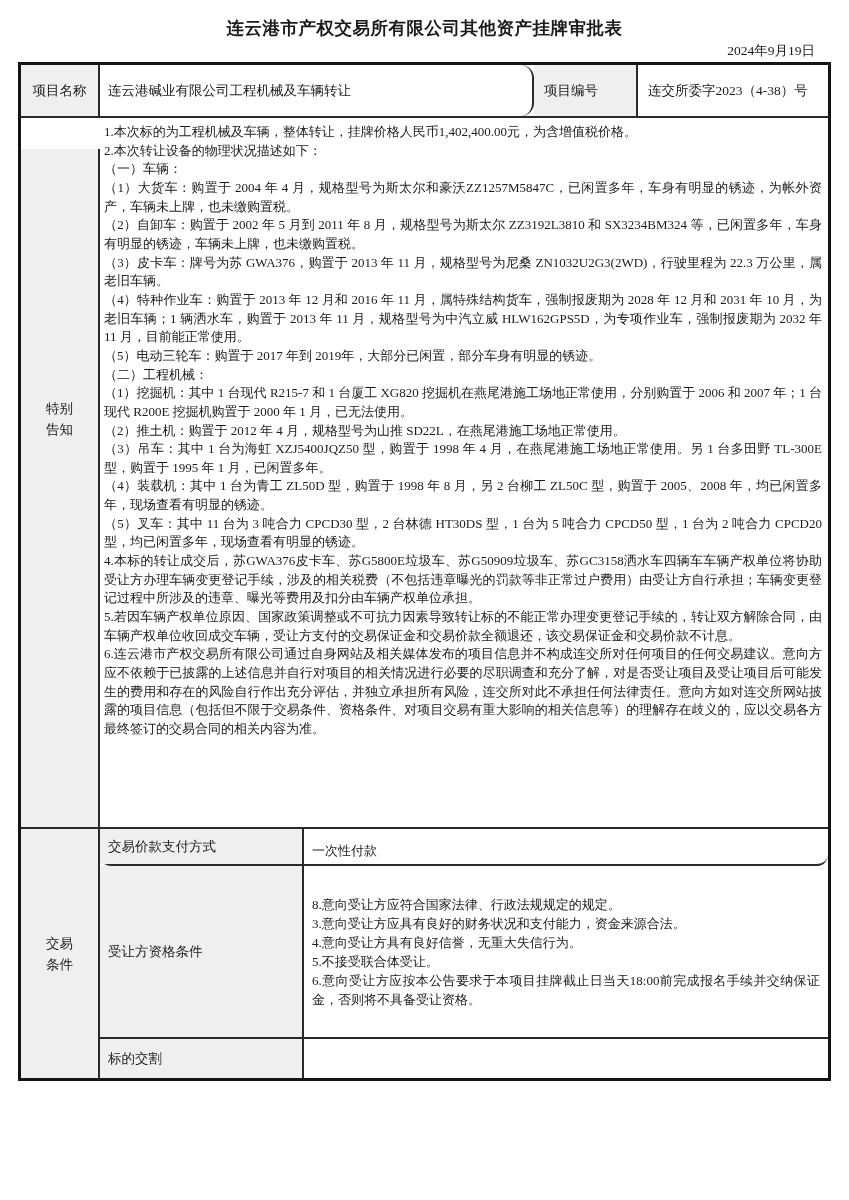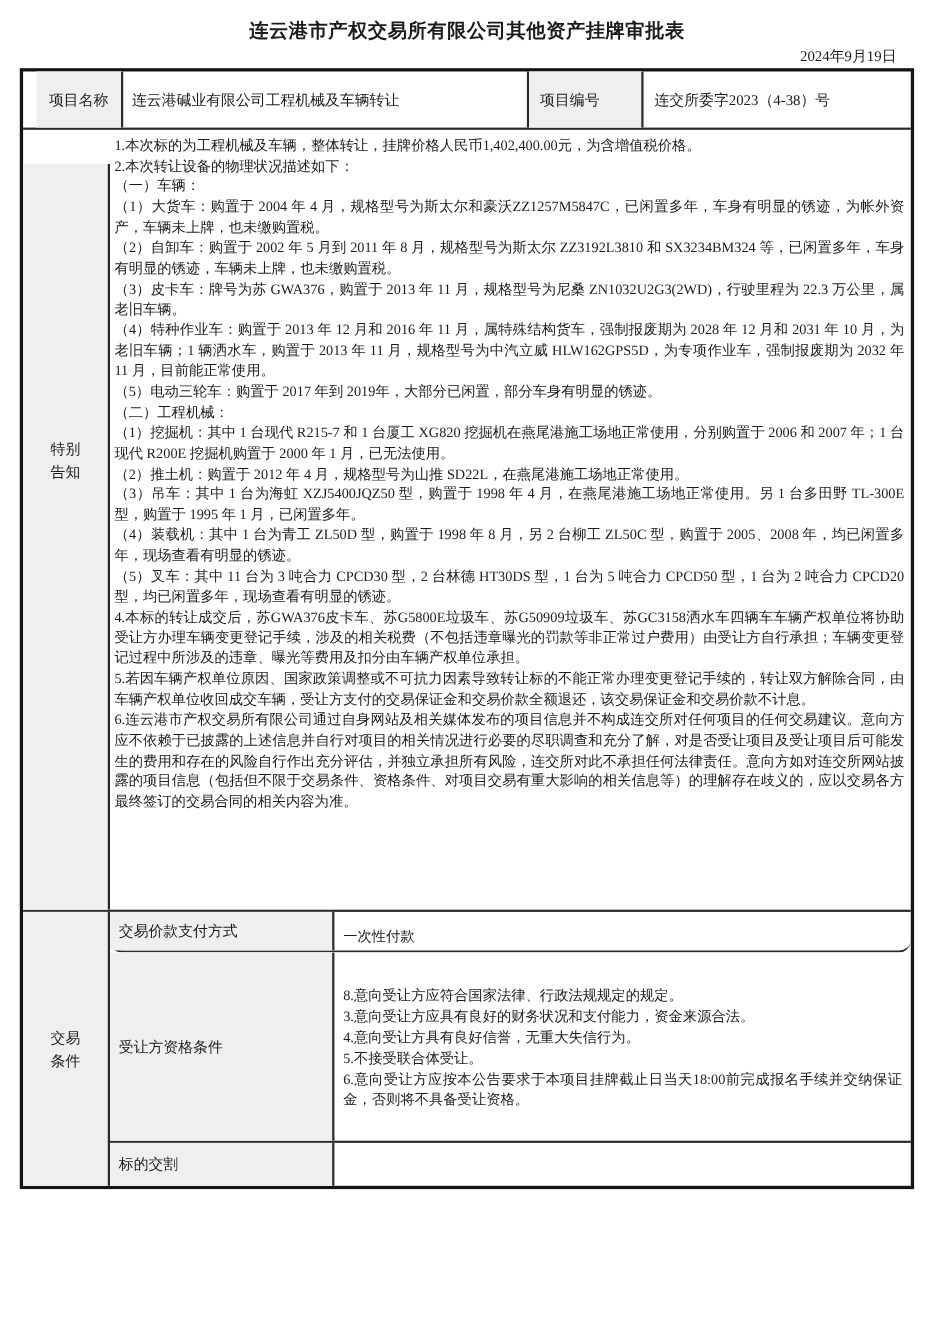--- a/index.html
+++ b/index.html
@@ -22,28 +22,28 @@
   }
   .form-table{
     position:absolute;left:18px;top:62px;width:813px;height:1019px;
     border:3px solid #141414;
     box-sizing:border-box;
     display:flex;flex-direction:column;
     background:#fff;
     font-size:13px;
   }
   .row{display:flex;box-sizing:border-box;}
-  .row1{height:53px;border-bottom:2px solid #2a2a2a;padding-left:12px;}
+  .row1{height:53px;border-bottom:2px solid #2a2a2a;}
   .row2{height:711px;border-bottom:2px solid #2a2a2a;}
   .row3{flex:1;}
   .cell{box-sizing:border-box;}
   .hcell{background:#efefef;}
   .vline{border-right:2px solid #2a2a2a;}
   .c-label1{width:79px;display:flex;align-items:center;justify-content:center;font-size:13.5px;}
-  .c-value1{width:369px;display:flex;align-items:center;padding-left:8px;font-size:13.5px;}
+  .c-value1{width:434px;display:flex;align-items:center;padding-left:8px;font-size:13.5px;border-radius:13px;}
   .c-label2{width:104px;display:flex;align-items:center;padding-left:10px;font-size:13.5px;}
   .c-value2{flex:1;display:flex;align-items:center;padding-left:10px;font-size:13.5px;}
   .notice-label{
     width:79px;font-size:13.5px;text-align:center;line-height:21px;
     padding-top:249px;white-space:pre-line;margin-top:31px;
   }
   .notice-body{
     flex:1;padding:5px 6px 0 4px;
     line-height:18.65px;text-align:justify;
     overflow:hidden;

